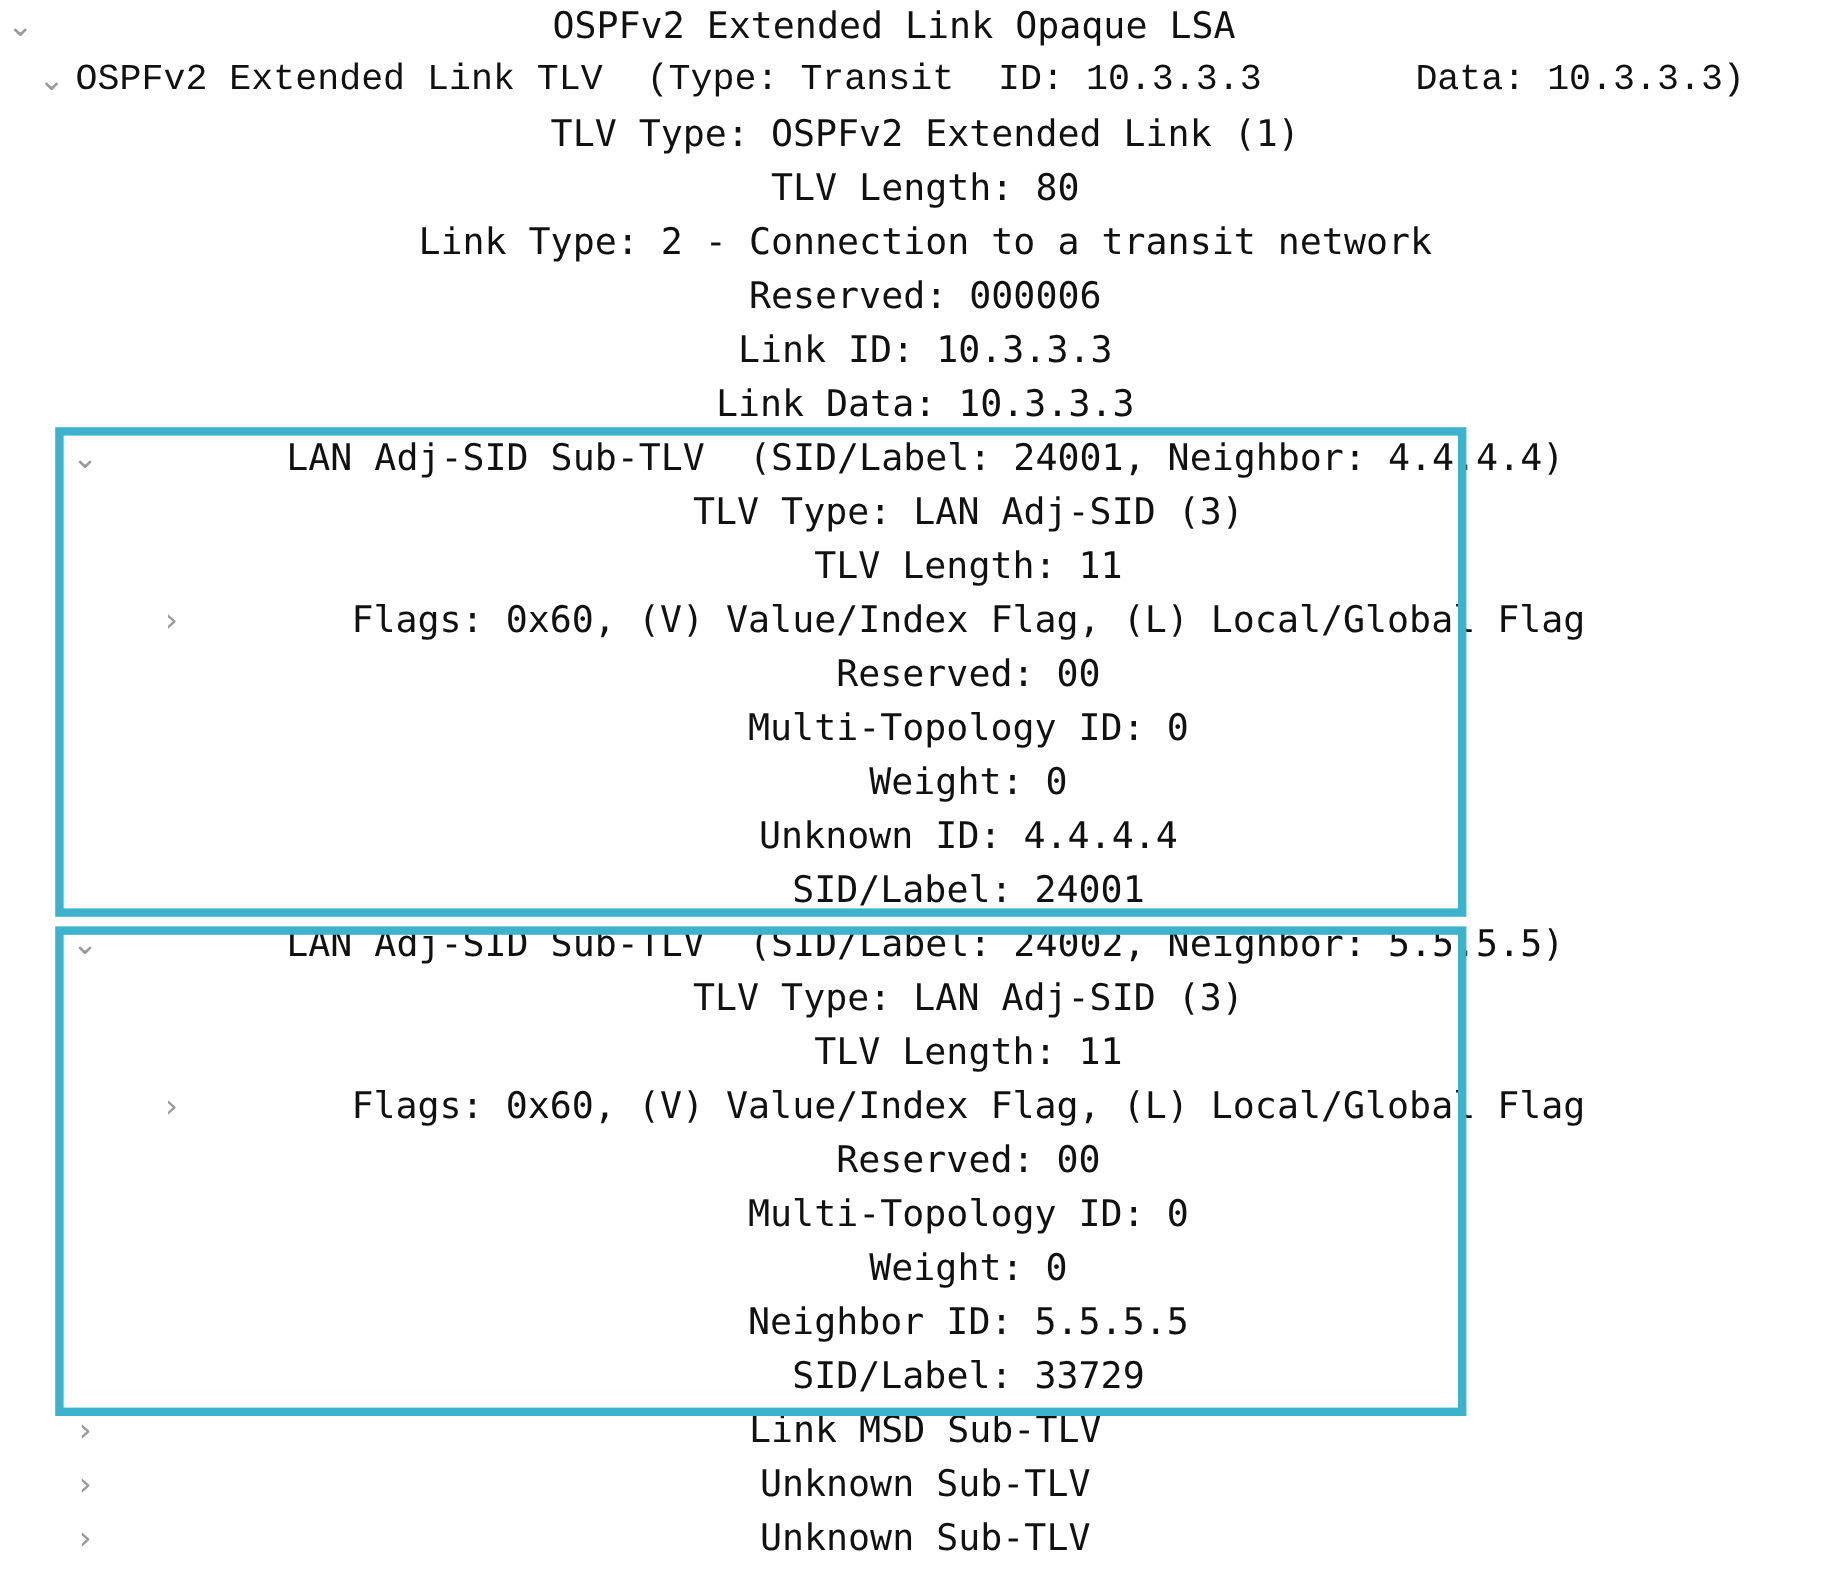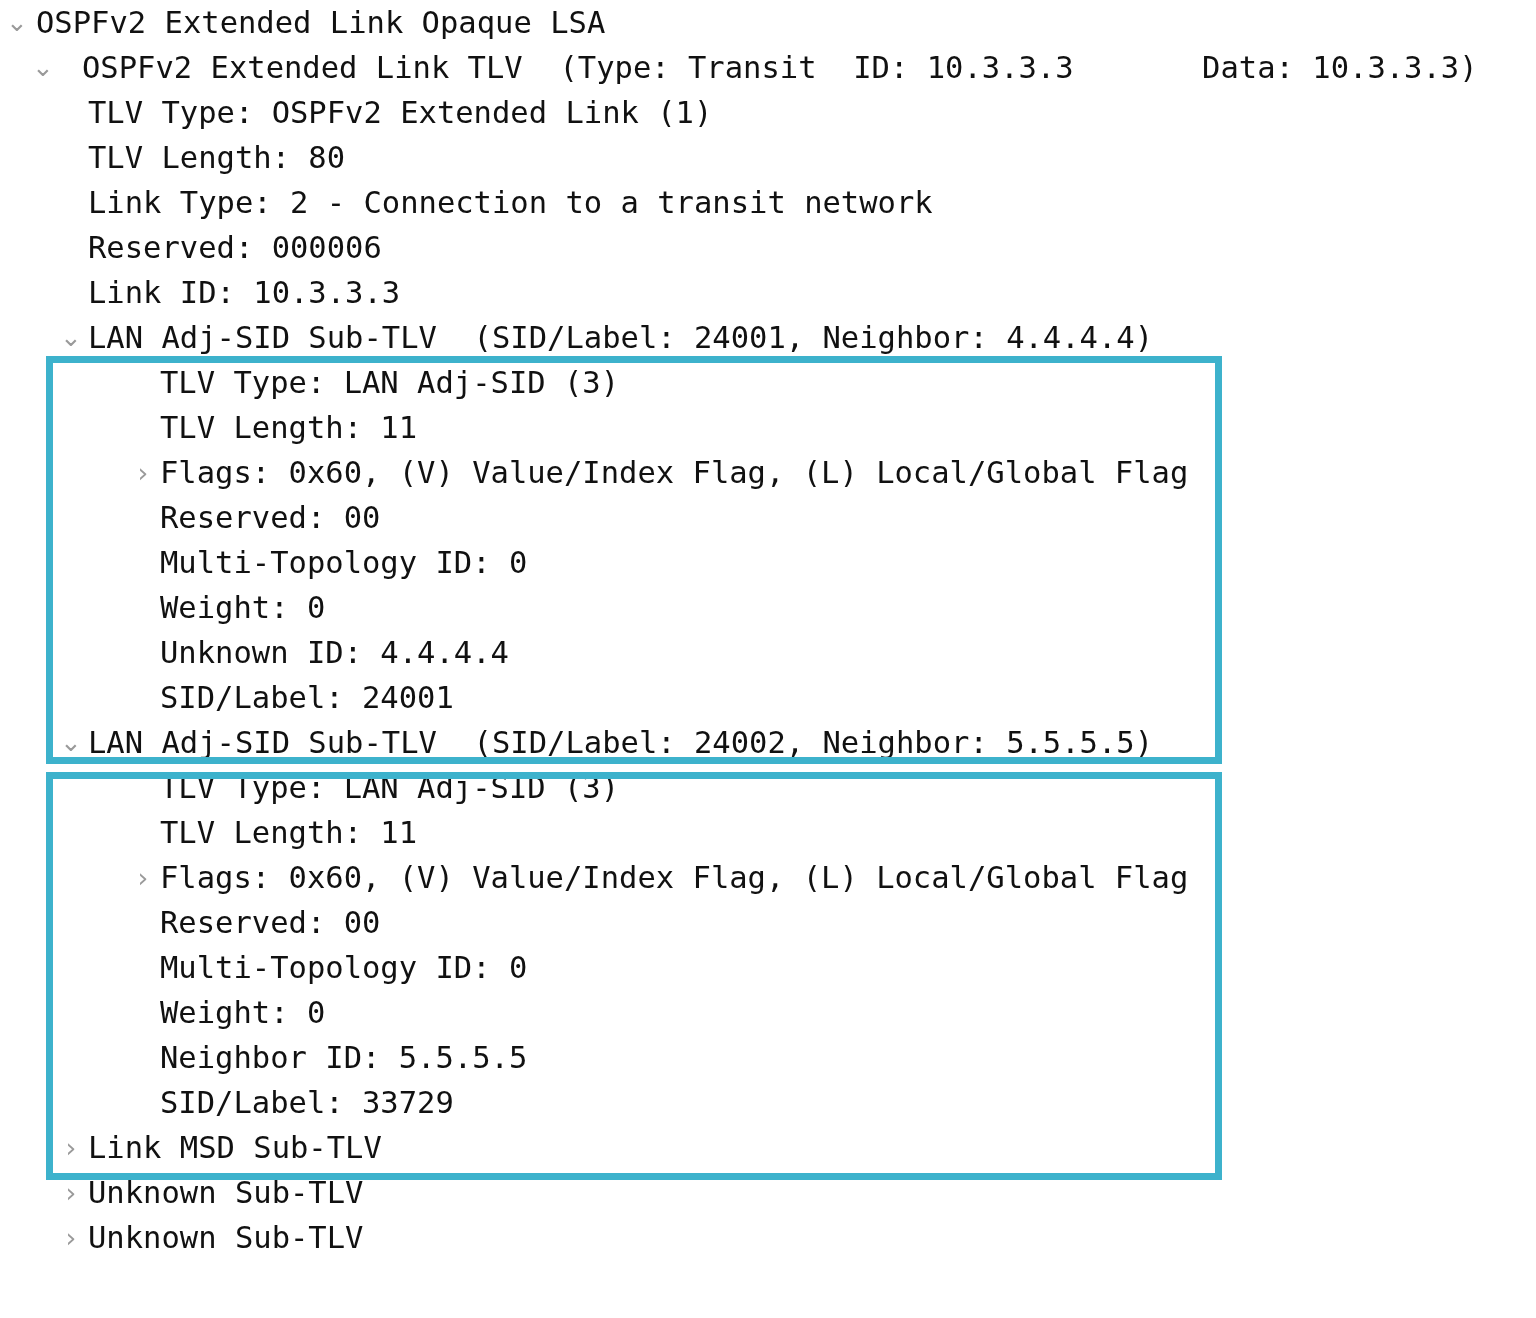--- a/index.html
+++ b/index.html
@@ -15,20 +15,21 @@
     overflow: hidden;
     position: relative;
   }
 
   #tree {
     position: absolute;
     left: 0;
     top: 0;
     width: 1536px;
     height: 1318px;
+    text-align: center;
   }
 
   .row {
     position: relative;
     height: 45px;
     line-height: 45px;
     white-space: pre;
     font-size: 30.5px;
     letter-spacing: 0px;
     color: #111111;
@@ -50,21 +51,21 @@
     font-family: "DejaVu Sans", "Liberation Sans", sans-serif;
     font-size: 19px;
     line-height: 45px;
     user-select: none;
   }
   .chev.down::before { content: "\2304"; font-size: 26px; }
   .chev.right::before { content: "\203A"; font-size: 27px; }
 
   
   .lvl0 { padding-left: 36px; }
-  .lvl1 { padding-left: 82px; }
+  .lvl1 { padding-left: 63px; font-family: Liberation Mono, monospace; }
   .lvl2 { padding-left: 88px; }
   .lvl3 { padding-left: 112px; margin-left: 48px; }
 
   .chev-l0 { left: 6px; }
   .chev-l1 { left: 32px; }
   .chev-l2 { left: 60px; }
   .chev-l3 { left: 84px; }
 
   
   .hl-box {
@@ -93,20 +94,21 @@
 
 <div id="tree">
   <div class="rows-wrap" id="rows-wrap">
       <div class="row lvl0" id="r0"><span class="chev down chev-l0"></span><span class="txt">OSPFv2 Extended Link Opaque LSA</span></div>
       <div class="row lvl1" id="r1"><span class="chev down chev-l1"></span><span class="txt">OSPFv2 Extended Link TLV  (Type: Transit  ID: 10.3.3.3       Data: 10.3.3.3)</span></div>
       <div class="row lvl2" id="r2"><span class="txt">TLV Type: OSPFv2 Extended Link (1)</span></div>
       <div class="row lvl2" id="r3"><span class="txt">TLV Length: 80</span></div>
       <div class="row lvl2" id="r4"><span class="txt">Link Type: 2 - Connection to a transit network</span></div>
       <div class="row lvl2" id="r5"><span class="txt">Reserved: 000006</span></div>
       <div class="row lvl2" id="r6"><span class="txt">Link ID: 10.3.3.3</span></div>
+      <div class="row lvl2" id="r7"><span class="txt">Link Data: 10.3.3.3</span></div>
       <div class="row lvl2" id="r8"><span class="chev down chev-l2"></span><span class="txt">LAN Adj-SID Sub-TLV  (SID/Label: 24001, Neighbor: 4.4.4.4)</span></div>
       <div class="row lvl3" id="r9"><span class="txt">TLV Type: LAN Adj-SID (3)</span></div>
       <div class="row lvl3" id="r10"><span class="txt">TLV Length: 11</span></div>
       <div class="row lvl3" id="r11"><span class="chev right chev-l3"></span><span class="txt">Flags: 0x60, (V) Value/Index Flag, (L) Local/Global Flag</span></div>
       <div class="row lvl3" id="r12"><span class="txt">Reserved: 00</span></div>
       <div class="row lvl3" id="r13"><span class="txt">Multi-Topology ID: 0</span></div>
       <div class="row lvl3" id="r14"><span class="txt">Weight: 0</span></div>
       <div class="row lvl3" id="r15"><span class="txt">Unknown ID: 4.4.4.4</span></div>
       <div class="row lvl3" id="r16"><span class="txt">SID/Label: 24001</span></div>
       <div class="row lvl2" id="r17"><span class="chev down chev-l2"></span><span class="txt">LAN Adj-SID Sub-TLV  (SID/Label: 24002, Neighbor: 5.5.5.5)</span></div>

